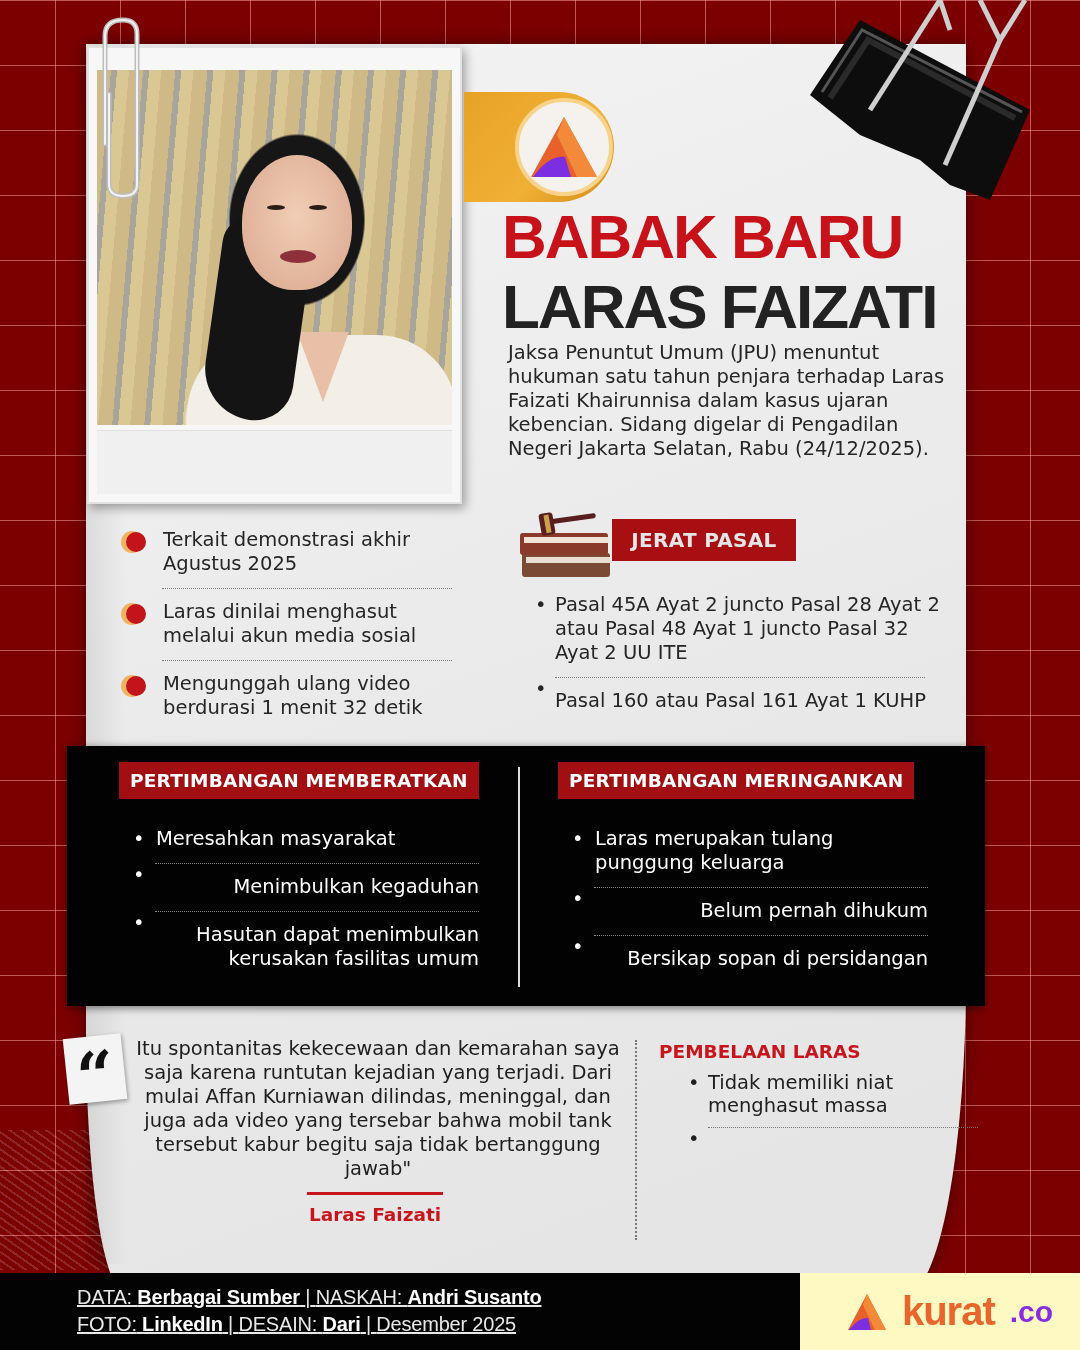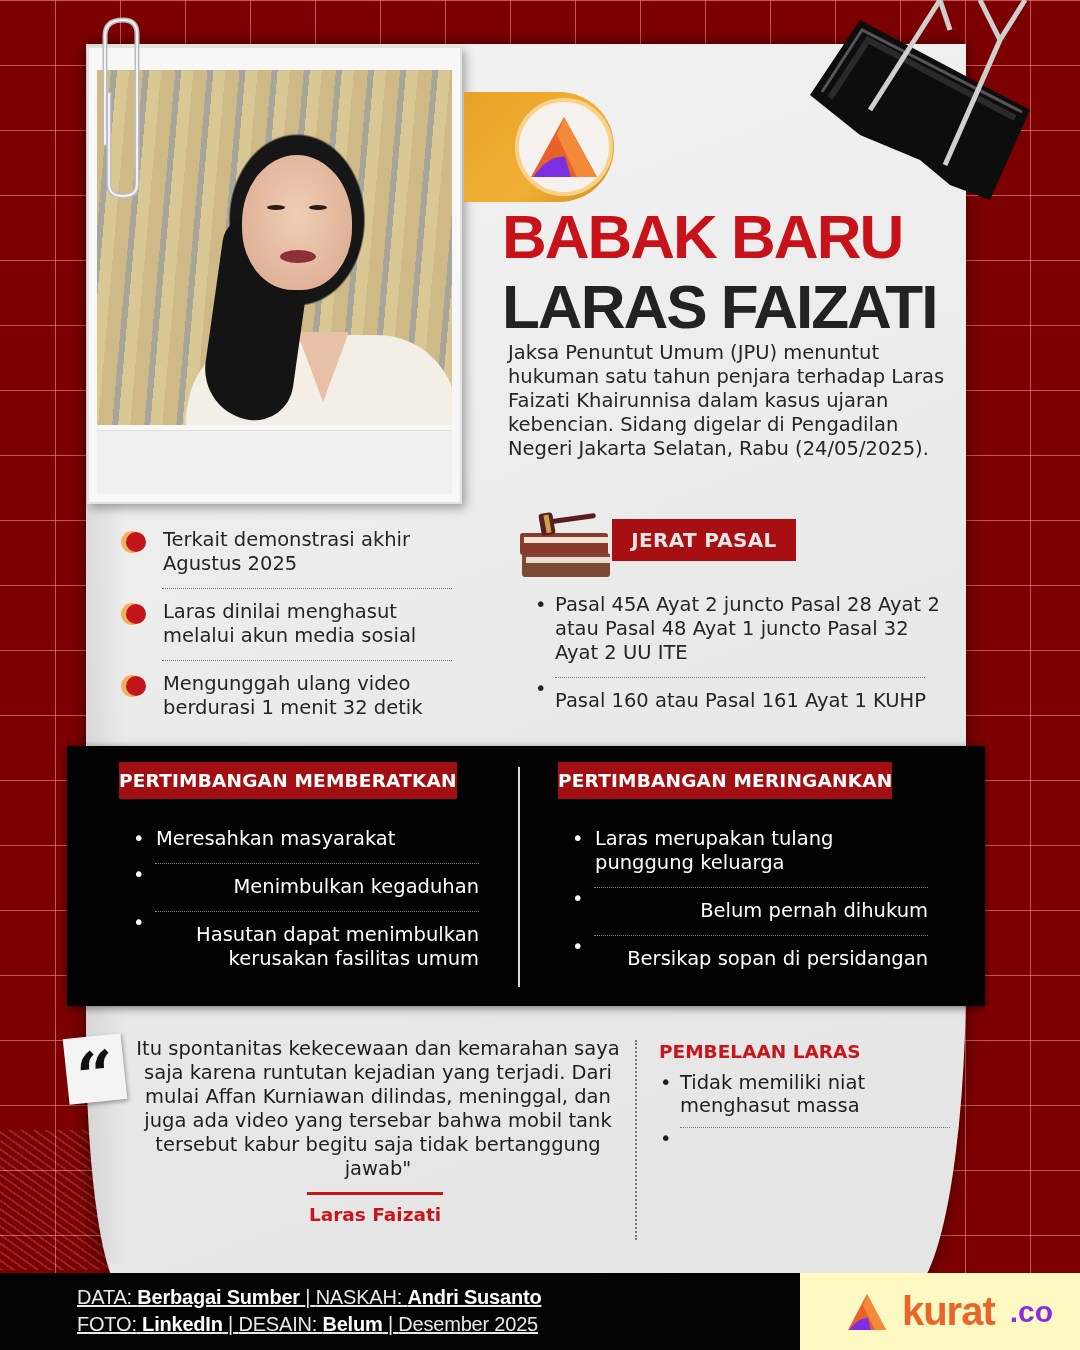--- a/index.html
+++ b/index.html
@@ -140,21 +140,21 @@
   .black-box {
     position: absolute; left: 67px; top: 746px; width: 918px; height: 260px;
     background: #020202; box-shadow: 0 2px 8px rgba(0,0,0,0.5);
   }
   .bb-divider { position: absolute; left: 518px; top: 767px; width: 2px; height: 220px; background: #ddd; }
   .bb-col { position: absolute; top: 762px; }
   .bb-col-left { left: 119px; width: 360px; }
   .bb-col-right { left: 558px; width: 370px; }
   .bb-label {
     display: inline-block; background: #a10f12; color: #fff; font-weight: 700;
-    font-size: 18.5px; padding: 8px 0; letter-spacing: 0.2px;
+    font-size: 18.5px; padding: 8px 11px; letter-spacing: 0.2px;
   }
   .bb-list { margin-top: 28px; }
   .bb-item { position: relative; padding-left: 37px; font-size: 19.5px; line-height: 24px; color: #fff; }
   .bb-item::before { content: "•"; position: absolute; left: 14px; top: 0; }
   .bb-item + .bb-item { margin-top: 12px; padding-top: 12px; text-align: right; }
   .bb-item-divider { position: absolute; left: 36px; right: 0; top: 0; border-top: 1px dotted #888; }
 
   
   .quote-card {
     position: absolute; left: 66px; top: 1036px; width: 58px; height: 66px;
@@ -171,21 +171,21 @@
   .quote-author {
     position: absolute; left: 260px; top: 1204px; width: 230px; text-align: center;
     font-weight: 700; font-size: 18.5px; color: #c8151c;
   }
   .quote-sep { position: absolute; left: 635px; top: 1040px; height: 200px; border-left: 2px dotted #777; }
 
   
   .pembelaan-title {
     position: absolute; left: 659px; top: 1041px; font-weight: 700; font-size: 18.5px; color: #c8151c;
   }
-  .pembelaan-list { position: absolute; left: 660px; top: 1071px; width: 290px; }
+  .pembelaan-list { position: absolute; left: 688px; top: 1071px; width: 290px; }
   .pl-item { position: relative; padding-left: 20px; font-size: 19.5px; line-height: 23px; color: #1e1e1e; }
   .pl-item::before { content: "•"; position: absolute; left: 0; top: 0; }
   .pl-item + .pl-item { margin-top: 10px; padding-top: 10px; }
   .pl-divider { position: absolute; left: 20px; right: 0; top: 0; border-top: 1px dotted #777; }
 
   
   .footer {
     position: absolute; left: 0; top: 1273px; width: 800px; height: 77px; background: #030303;
   }
   .footer-line {
@@ -247,21 +247,21 @@
 <div class="logo-circle">
   <svg width="70" height="64" viewBox="0 0 70 64">
     <polygon points="35,2 68,62 2,62" fill="#e8602a"></polygon>
     <polygon points="35,2 68,62 48,62 28,20" fill="#f38a3a"></polygon>
     <path d="M4 62 Q20 40 36 42 L42 62 Z" fill="#7b2fe0"></path>
   </svg>
 </div>
 
 <div class="title-1">BABAK BARU</div>
 <div class="title-2">LARAS FAIZATI</div>
-<div class="intro">Jaksa Penuntut Umum (JPU) menuntut hukuman satu tahun penjara terhadap Laras Faizati Khairunnisa dalam kasus ujaran kebencian. Sidang digelar di Pengadilan Negeri Jakarta Selatan, Rabu (24/05/2025).</div>
+<div class="intro">Jaksa Penuntut Umum (JPU) menuntut hukuman satu tahun penjara terhadap Laras Faizati Khairunnisa dalam kasus ujaran kebencian. Sidang digelar di Pengadilan Negeri Jakarta Selatan, Rabu (24/12/2025).</div>
 
 <div class="left-bullets">
   <div class="lb-item">
     <span class="lb-dot" style="top:4px"></span>
     <span>Terkait demonstrasi akhir Agustus 2025</span>
   </div>
   <div class="lb-item">
     <span class="lb-divider"></span>
     <span class="lb-dot" style="top:16px"></span>
     <span>Laras dinilai menghasut melalui akun media sosial</span>
@@ -344,21 +344,21 @@
   <b>Berbagai Sumber</b>
   <span>|</span>
   <span>NASKAH:</span>
   <b>Andri Susanto</b>
 </div>
 <div class="footer-line footer-line-2">
   <span>FOTO:</span>
   <b>LinkedIn</b>
   <span>|</span>
   <span>DESAIN:</span>
-  <b>Belum</b>
+  <b>Dari</b>
   <span>|</span>
   <span>Desember 2025</span>
 </div>
 
 <div class="brand-box">
   <svg width="40" height="38" viewBox="0 0 40 38">
     <polygon points="20,1 39,37 1,37" fill="#e8602a"></polygon>
     <polygon points="20,1 39,37 28,37 16,12" fill="#f38a3a"></polygon>
     <path d="M2 37 Q12 24 21 25 L24 37 Z" fill="#7b2fe0"></path>
   </svg>

